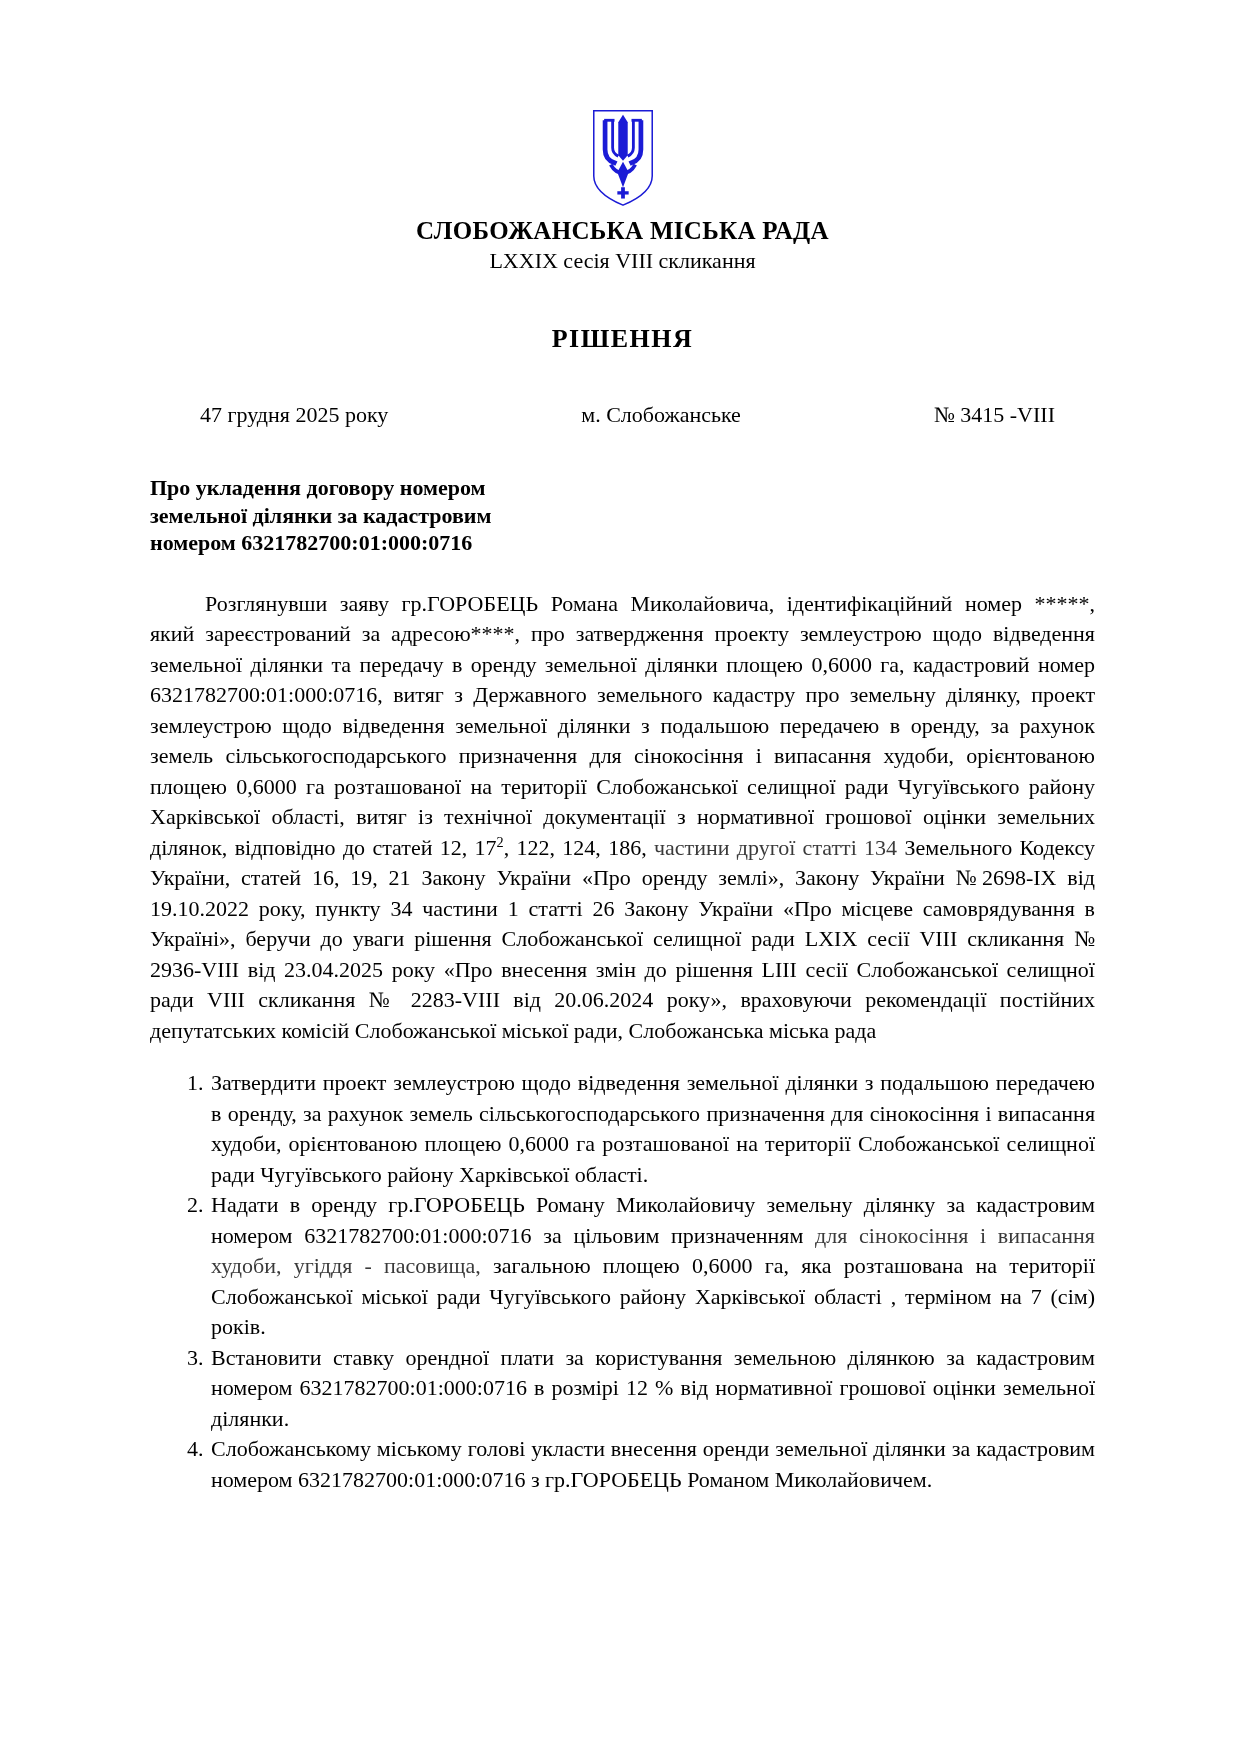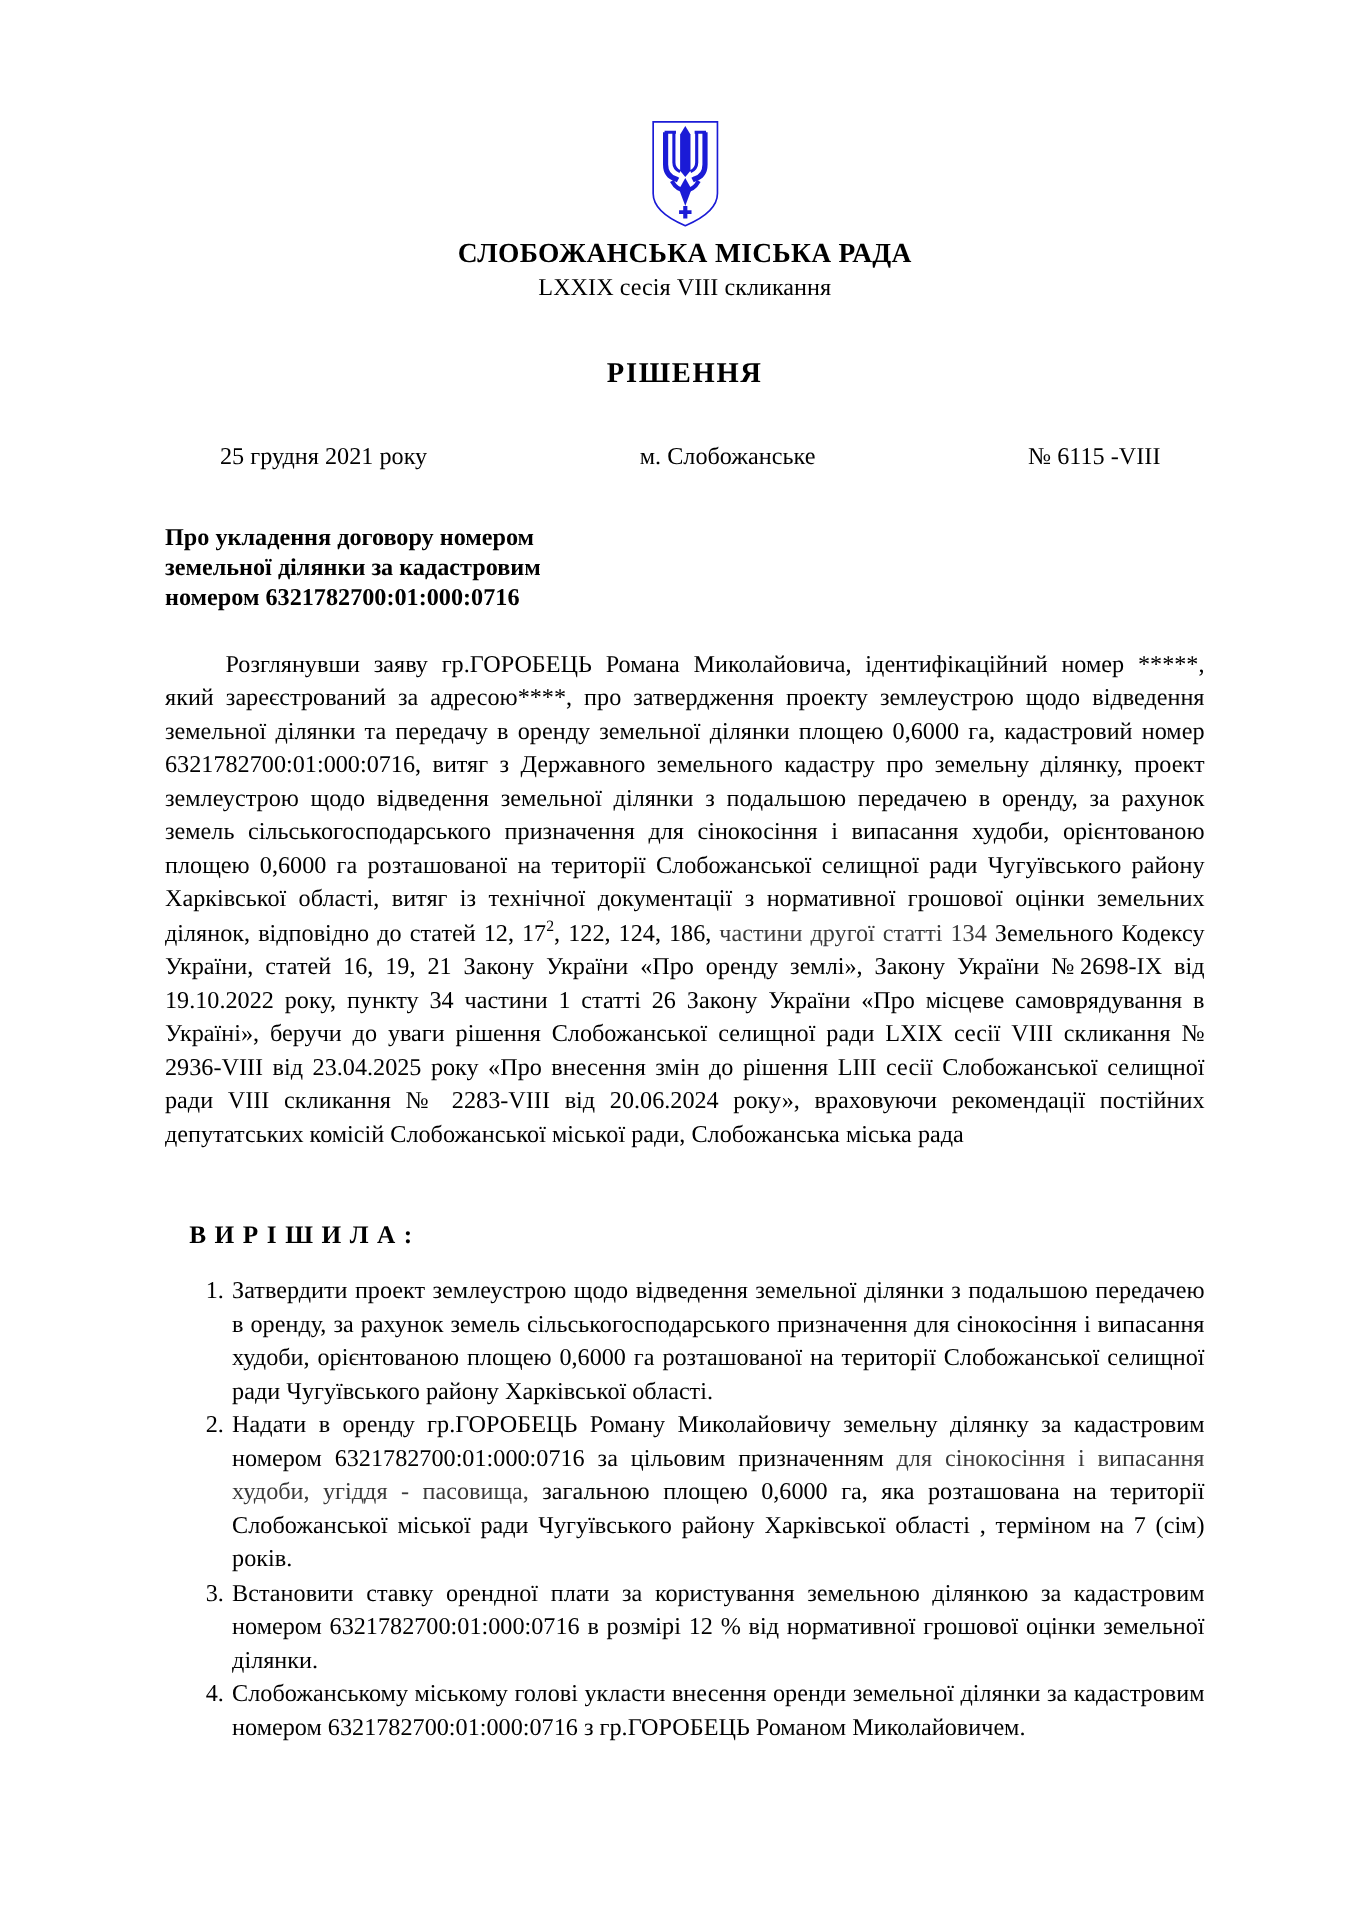--- a/index.html
+++ b/index.html
@@ -62,34 +62,33 @@
         <path d="M29 90 H41" stroke-width="3.5"></path>
       </g>
     </svg>
     <div class="org-line">СЛОБОЖАНСЬКА МІСЬКА РАДА</div>
     <div class="session-line">LXXIX сесія VIII скликання</div>
   </div>
 
   <div class="doc-type">РІШЕННЯ</div>
 
   <div class="meta-row">
-    <span>25 грудня 2021 року</span>
+    <span>47 грудня 2025 року</span>
     <span>м. Слобожанське</span>
-    <span>№ 6115 -VIII</span>
+    <span>№ 3415 -VIII</span>
   </div>
 
   <div class="subject">
     <div>Про укладення договору номером</div>
     <div>земельної ділянки за кадастровим</div>
     <div>номером 6321782700:01:000:0716</div>
   </div>
 
   <p class="preamble"><span>Розглянувши заяву гр.ГОРОБЕЦЬ Романа Миколайовича, ідентифікаційний номер *****, який зареєстрований за адресою****, про затвердження проекту землеустрою щодо відведення земельної ділянки та передачу в оренду земельної ділянки площею 0,6000 га, кадастровий номер 6321782700:01:000:0716, витяг з Державного земельного кадастру про земельну ділянку, проект землеустрою щодо відведення земельної ділянки з подальшою передачею в оренду, за рахунок земель сільськогосподарського призначення для сінокосіння і випасання худоби, орієнтованою площею 0,6000 га розташованої на території Слобожанської селищної ради Чугуївського району Харківської області, витяг із технічної документації з нормативної грошової оцінки земельних ділянок, відповідно до статей 12, 17</span><sup>2</sup><span>, 122, 124, 186, </span><span class="light">частини другої статті 134 </span><span>Земельного Кодексу України, статей 16, 19, 21 Закону України «Про оренду землі», Закону України №2698-IX від 19.10.2022 року, пункту 34 частини 1 статті 26 Закону України «Про місцеве самоврядування в Україні», беручи до уваги рішення Слобожанської селищної ради LXIX сесії VIII скликання № 2936-VIII від 23.04.2025 року «Про внесення змін до рішення LIII сесії Слобожанської селищної ради VIII скликання № 2283-VIII від 20.06.2024 року», враховуючи рекомендації постійних депутатських комісій Слобожанської міської ради, Слобожанська міська рада</span></p>
 
-  <div class="resolution-heading">В И Р І Ш И Л А :</div>
 
   <div class="items">
       <div class="li">
         <span class="num">1.</span>
         <span class="li-text"><span>Затвердити проект землеустрою щодо відведення земельної ділянки з подальшою передачею в оренду, за рахунок земель сільськогосподарського призначення для сінокосіння і випасання худоби, орієнтованою площею 0,6000 га розташованої на території Слобожанської селищної ради Чугуївського району Харківської області.</span></span>
       </div>
       <div class="li">
         <span class="num">2.</span>
         <span class="li-text"><span>Надати в оренду гр.ГОРОБЕЦЬ Роману Миколайовичу земельну ділянку за кадастровим номером 6321782700:01:000:0716 за цільовим призначенням </span><span class="light">для сінокосіння і випасання худоби, угіддя - пасовища, </span><span>загальною площею 0,6000 га, яка розташована на території Слобожанської міської ради Чугуївського району Харківської області , терміном на 7 (сім) років.</span></span>
       </div>

